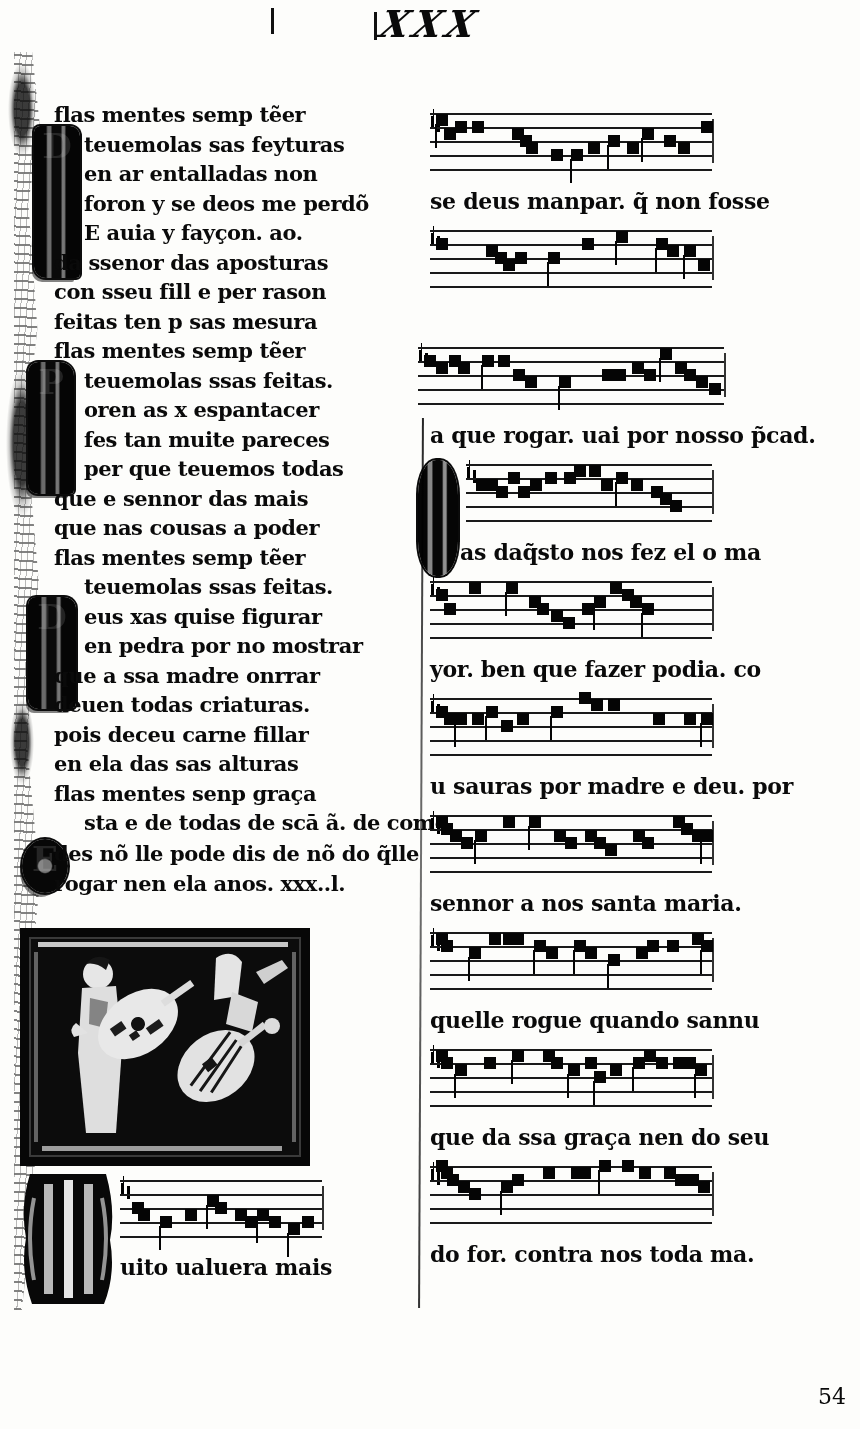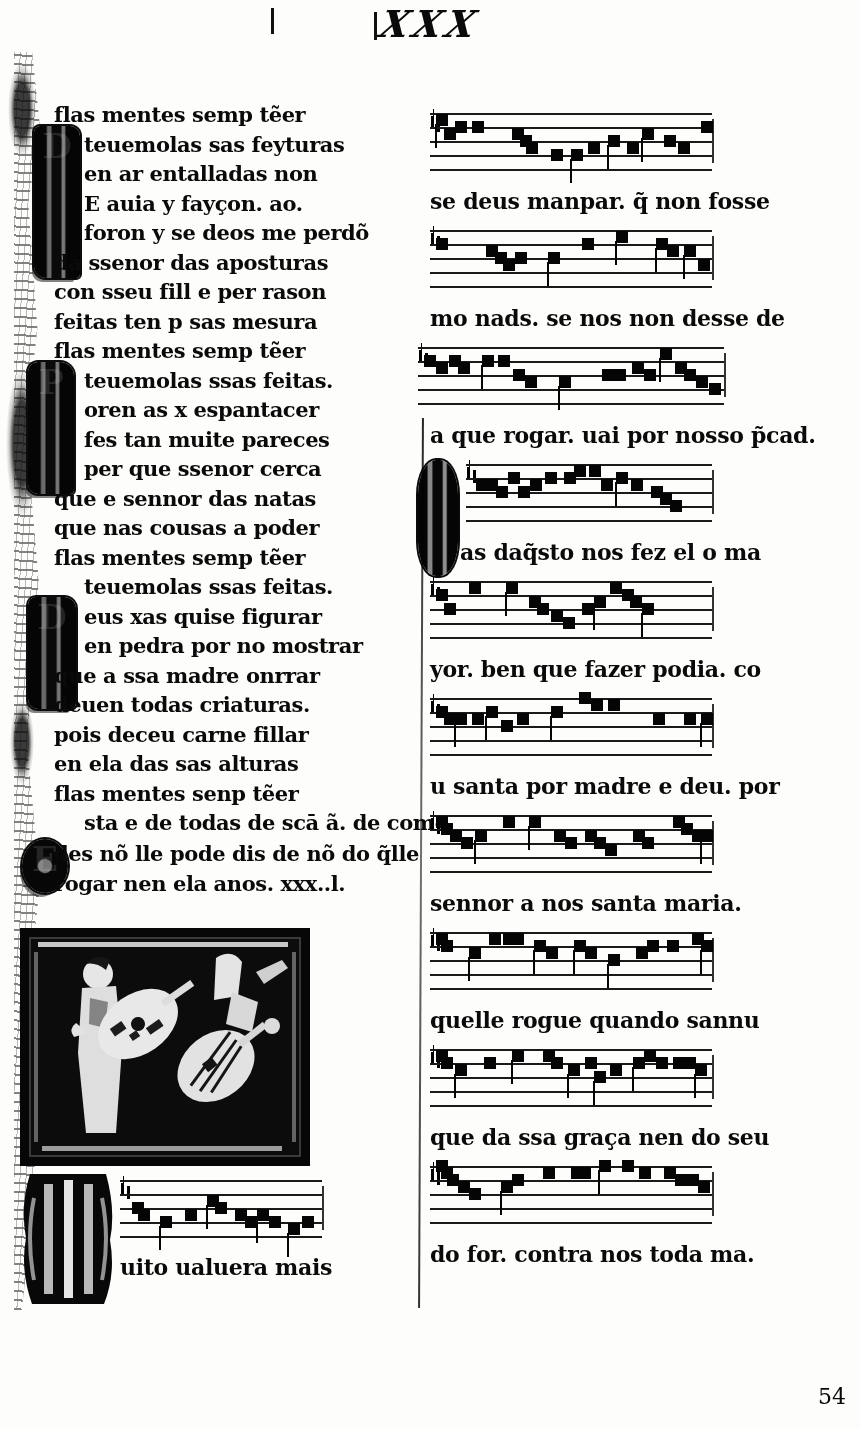--- a/index.html
+++ b/index.html
@@ -87,41 +87,41 @@
 
   <div class="linit i1">D</div>
   <div class="linit i2">P</div>
   <div class="linit i3">D</div>
   <div class="linit i4">E</div>
 
   <div class="ltext">
       <div class="tline">flas mentes semp tẽer</div>
       <div class="tline ind">teuemolas sas feyturas</div>
       <div class="tline ind">en ar entalladas non</div>
+      <div class="tline ind">foron y se deos me perdõ</div>
       <div class="tline ind">E auia y fayçon. ao.</div>
-      <div class="tline ind">foron y se deos me perdõ</div>
       <div class="tline">da ssenor das aposturas</div>
       <div class="tline">con sseu fill e per rason</div>
       <div class="tline">feitas ten p sas mesura</div>
       <div class="tline">flas mentes semp tẽer</div>
       <div class="tline ind">teuemolas ssas feitas.</div>
       <div class="tline ind">oren as x espantacer</div>
       <div class="tline ind">fes tan muite pareces</div>
-      <div class="tline ind">per que ssenor cerca</div>
-      <div class="tline">que e sennor das natas</div>
+      <div class="tline ind">per que teuemos todas</div>
+      <div class="tline">que e sennor das mais</div>
       <div class="tline">que nas cousas a poder</div>
       <div class="tline">flas mentes semp tẽer</div>
       <div class="tline ind">teuemolas ssas feitas.</div>
       <div class="tline ind">eus xas quise figurar</div>
       <div class="tline ind">en pedra por no mostrar</div>
       <div class="tline">que a ssa madre onrrar</div>
       <div class="tline">deuen todas criaturas.</div>
       <div class="tline">pois deceu carne fillar</div>
       <div class="tline">en ela das sas alturas</div>
-      <div class="tline">flas mentes senp tẽer</div>
+      <div class="tline">flas mentes senp graça</div>
       <div class="tline ind rub">sta e de todas de scā ã. de como</div>
       <div class="tline rub">des nõ lle pode dis de nõ do q̃lle</div>
       <div class="tline rub">rogar nen ela anos. xxx..l.</div>
     </div>
 
   <div class="mini" aria-label="two musicians playing lutes">
     <svg width="290" height="238" viewBox="0 0 290 238">
       <rect x="0" y="0" width="290" height="238" fill="#070707"></rect>
       <rect x="10" y="10" width="270" height="218" fill="#0c0c0c" stroke="#3a3a3a" stroke-width="2"></rect>
       <rect x="18" y="14" width="250" height="5" fill="#e9e9e9" opacity=".85"></rect>
@@ -256,21 +256,20 @@
           </div>
           <div class="note" style="left: 80%; top: 8px;">
             <div class="stem down"></div>
           </div>
           <div class="note" style="left: 84%; top: 15px;"></div>
           <div class="note" style="left: 90%; top: 15px;">
             <div class="stem down"></div>
           </div>
           <div class="note" style="left: 95%; top: 29px;"></div>
         </div>
-        <div class="lyric">mo nads. se nos non desse de</div>
       </div>
       <div class="mblock">
         <div class="staff wide">
           <div class="sline" style="top: 0px;"></div>
           <div class="sline" style="top: 14px;"></div>
           <div class="sline" style="top: 28px;"></div>
           <div class="sline" style="top: 42px;"></div>
           <div class="sline" style="top: 56px;"></div>
           <div class="note" style="left: 2%; top: 8px;"></div>
           <div class="note" style="left: 6%; top: 15px;"></div>
@@ -381,21 +380,21 @@
           </div>
           <div class="note" style="left: 53%; top: -6px;"></div>
           <div class="note" style="left: 57%; top: 1px;"></div>
           <div class="note" style="left: 63%; top: 1px;"></div>
           <div class="note" style="left: 79%; top: 15px;"></div>
           <div class="note" style="left: 90%; top: 15px;"></div>
           <div class="note" style="left: 96%; top: 15px;">
             <div class="stem down"></div>
           </div>
         </div>
-        <div class="lyric">u santa por madre e deu. por</div>
+        <div class="lyric">u sauras por madre e deu. por</div>
       </div>
       <div class="mblock">
         <div class="staff">
           <div class="sline" style="top: 0px;"></div>
           <div class="sline" style="top: 14px;"></div>
           <div class="sline" style="top: 28px;"></div>
           <div class="sline" style="top: 42px;"></div>
           <div class="sline" style="top: 56px;"></div>
           <div class="note" style="left: 2%; top: 1px;"></div>
           <div class="note" style="left: 4%; top: 8px;"></div>

